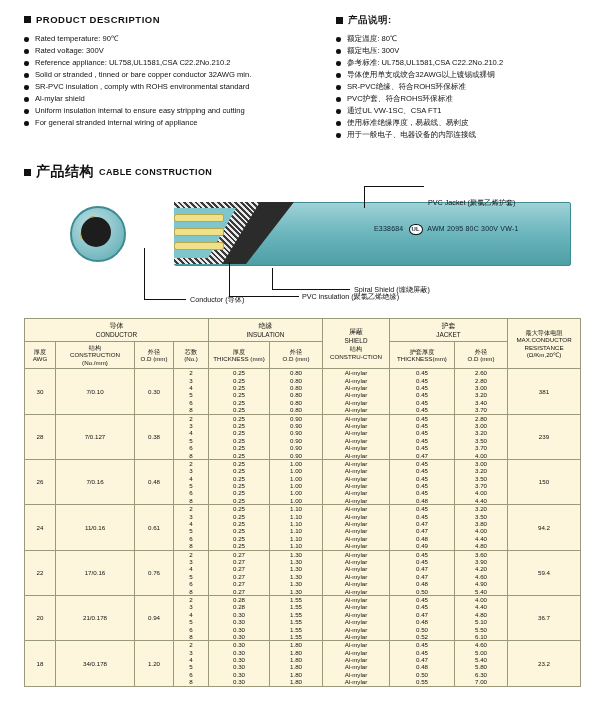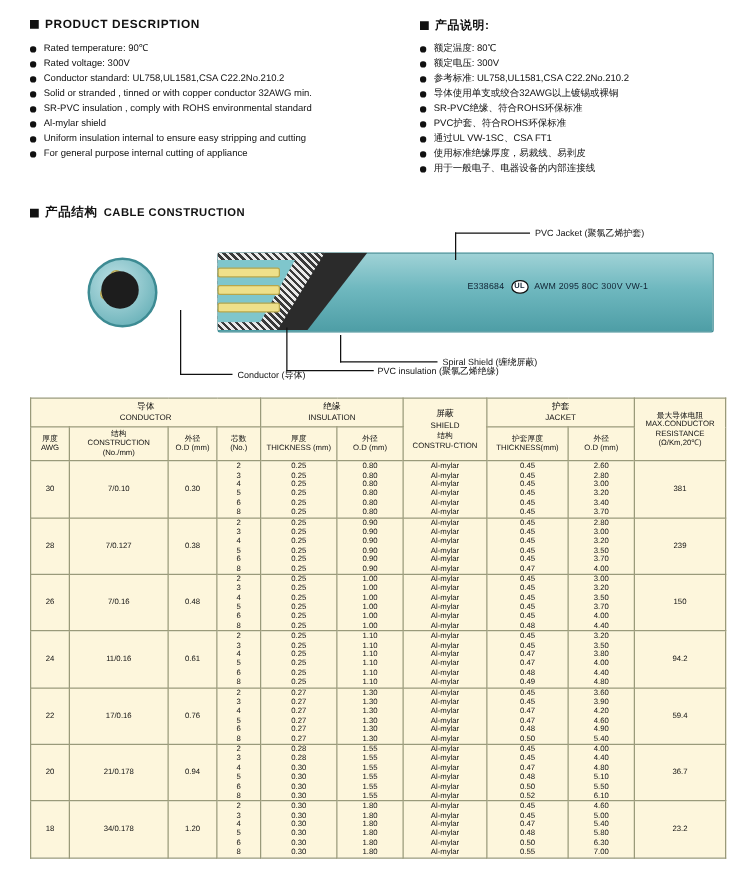--- a/index.html
+++ b/index.html
@@ -28,21 +28,21 @@
     position:relative;padding-left:11px;margin-bottom:2.5px;
     font-size:7.6px;line-height:9.5px;white-space:nowrap;
   }
   ul.bullets li:before{
     content:"";position:absolute;left:0;top:3px;
     width:4.5px;height:4.5px;border-radius:50%;background:#111;
   }
 
   
   .cons-head{position:absolute;left:24px;top:163px;}
-  .cons-head .sec-title{font-size:10px;}
+  .cons-head .sec-title{font-size:14px;}
   .cons-head .sub{font-size:9px;font-weight:bold;margin-left:0;letter-spacing:.4px;}
 
   
   .diagram{position:absolute;left:24px;top:182px;width:560px;height:130px;}
   .cable-body{
     position:absolute;left:150px;top:20px;width:395px;height:62px;
     background:linear-gradient(180deg,#9fd2d6 0%,#6fb8bf 45%,#4e9ea6 100%);
     border:1px solid #3d8b93;border-radius:2px;
   }
   .cable-cut{
@@ -117,26 +117,26 @@
           <span class="sec-title">产品说明:</span>
         </div>
       </div>
     </div>
 
     <div class="desc-cols">
       <div class="col-left">
         <ul class="bullets">
           <li>Rated temperature: 90℃</li>
           <li>Rated voltage: 300V</li>
-          <li>Conductor standard: UL758,UL1581,CSA C22.2No.210.2</li>
-          <li>Solid or stranded , tinned or with copper conductor 32AWG min.</li>
+          <li>Reference appliance: UL758,UL1581,CSA C22.2No.210.2</li>
+          <li>Solid or stranded , tinned or bare copper conductor 32AWG min.</li>
           <li>SR-PVC insulation , comply with ROHS environmental standard</li>
           <li>Al-mylar shield</li>
           <li>Uniform insulation internal to ensure easy stripping and cutting</li>
-          <li>For general purpose internal cutting of appliance</li>
+          <li>For general stranded internal wiring of appliance</li>
         </ul>
       </div>
       <div class="col-right">
         <ul class="bullets">
           <li>额定温度: 80℃</li>
           <li>额定电压: 300V</li>
           <li>参考标准: UL758,UL1581,CSA C22.2No.210.2</li>
           <li>导体使用单支或绞合32AWG以上镀锡或裸铜</li>
           <li>SR-PVC绝缘、符合ROHS环保标准</li>
           <li>PVC护套、符合ROHS环保标准</li>
@@ -173,21 +173,21 @@
     </div>
 
     <div class="stamp">
       <span>E338684</span>
       <span class="ul-mark">UL</span>
       <span>AWM 2095 80C 300V VW-1</span>
     </div>
 
     <div class="leader" style="left:340px;top:4px;width:60px;height:1px;"></div>
     <div class="leader" style="left:340px;top:4px;width:1px;height:22px;"></div>
-    <div class="lbl" style="left:404px;top:0px;">PVC Jacket (聚氯乙烯护套)</div>
+    <div class="lbl" style="left:404px;top:16px;">PVC Jacket (聚氯乙烯护套)</div>
 
     <div class="leader" style="left:248px;top:86px;width:1px;height:22px;"></div>
     <div class="leader" style="left:248px;top:107px;width:78px;height:1px;"></div>
     <div class="lbl" style="left:330px;top:103px;">Spiral Shield (缠绕屏蔽)</div>
 
     <div class="leader" style="left:205px;top:80px;width:1px;height:35px;"></div>
     <div class="leader" style="left:205px;top:114px;width:70px;height:1px;"></div>
     <div class="lbl" style="left:278px;top:110px;">PVC insulation (聚氯乙烯绝缘)</div>
 
     <div class="leader" style="left:120px;top:66px;width:1px;height:52px;"></div>

